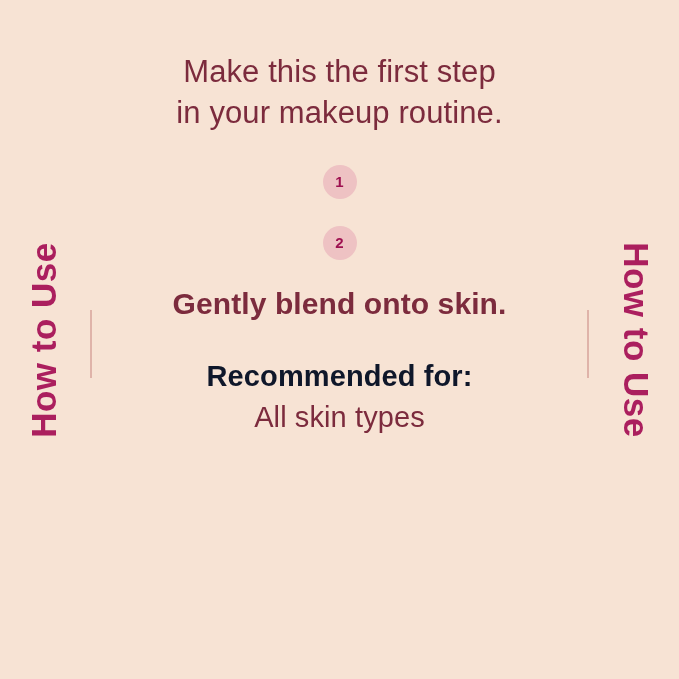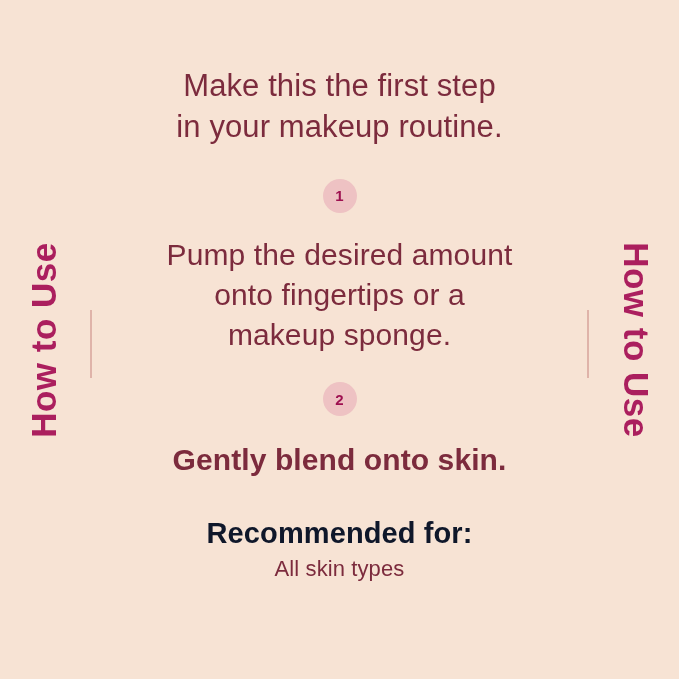--- a/index.html
+++ b/index.html
@@ -85,21 +85,21 @@
   .content {
     position: absolute;
     left: 110px;
     right: 110px;
     top: 0;
     bottom: 0;
     display: flex;
     flex-direction: column;
     align-items: center;
     justify-content: flex-start;
-    padding-top: 66px;
+    padding-top: 52px;
     box-sizing: border-box;
   }
 
   .intro {
     font-family: "Liberation Sans", sans-serif;
     font-weight: 400;
     font-size: 31px;
     line-height: 1.32;
     color: #7c2b3d;
     text-align: center;
@@ -145,21 +145,21 @@
     font-family: "Liberation Sans", sans-serif;
     font-weight: 600;
     font-size: 29px;
     line-height: 1.3;
     color: #0f172a;
     letter-spacing: 0.1px;
   }
   .rec-value {
     font-family: "Liberation Sans", sans-serif;
     font-weight: 400;
-    font-size: 22px;
+    font-size: 29px;
     line-height: 1.32;
     color: #7c2b3d;
     letter-spacing: 0.1px;
     margin-top: 2px;
   }
 </style>
 </head>
 <body>
 
 <div class="card">
@@ -172,21 +172,20 @@
   </div>
 
   <div class="content">
 
     <div class="intro">Make this the first step in your makeup routine.</div>
 
     <div class="badge badge-1">
       <span>1</span>
     </div>
 
-    <div class="step step-1">Pump the desired amount onto fingertips or a makeup sponge.</div>
 
     <div class="badge badge-2">
       <span>2</span>
     </div>
 
     <div class="step step-2">Gently blend onto skin.</div>
 
     <div class="rec-block">
       <div class="rec-title">Recommended for:</div>
       <div class="rec-value">All skin types</div>

